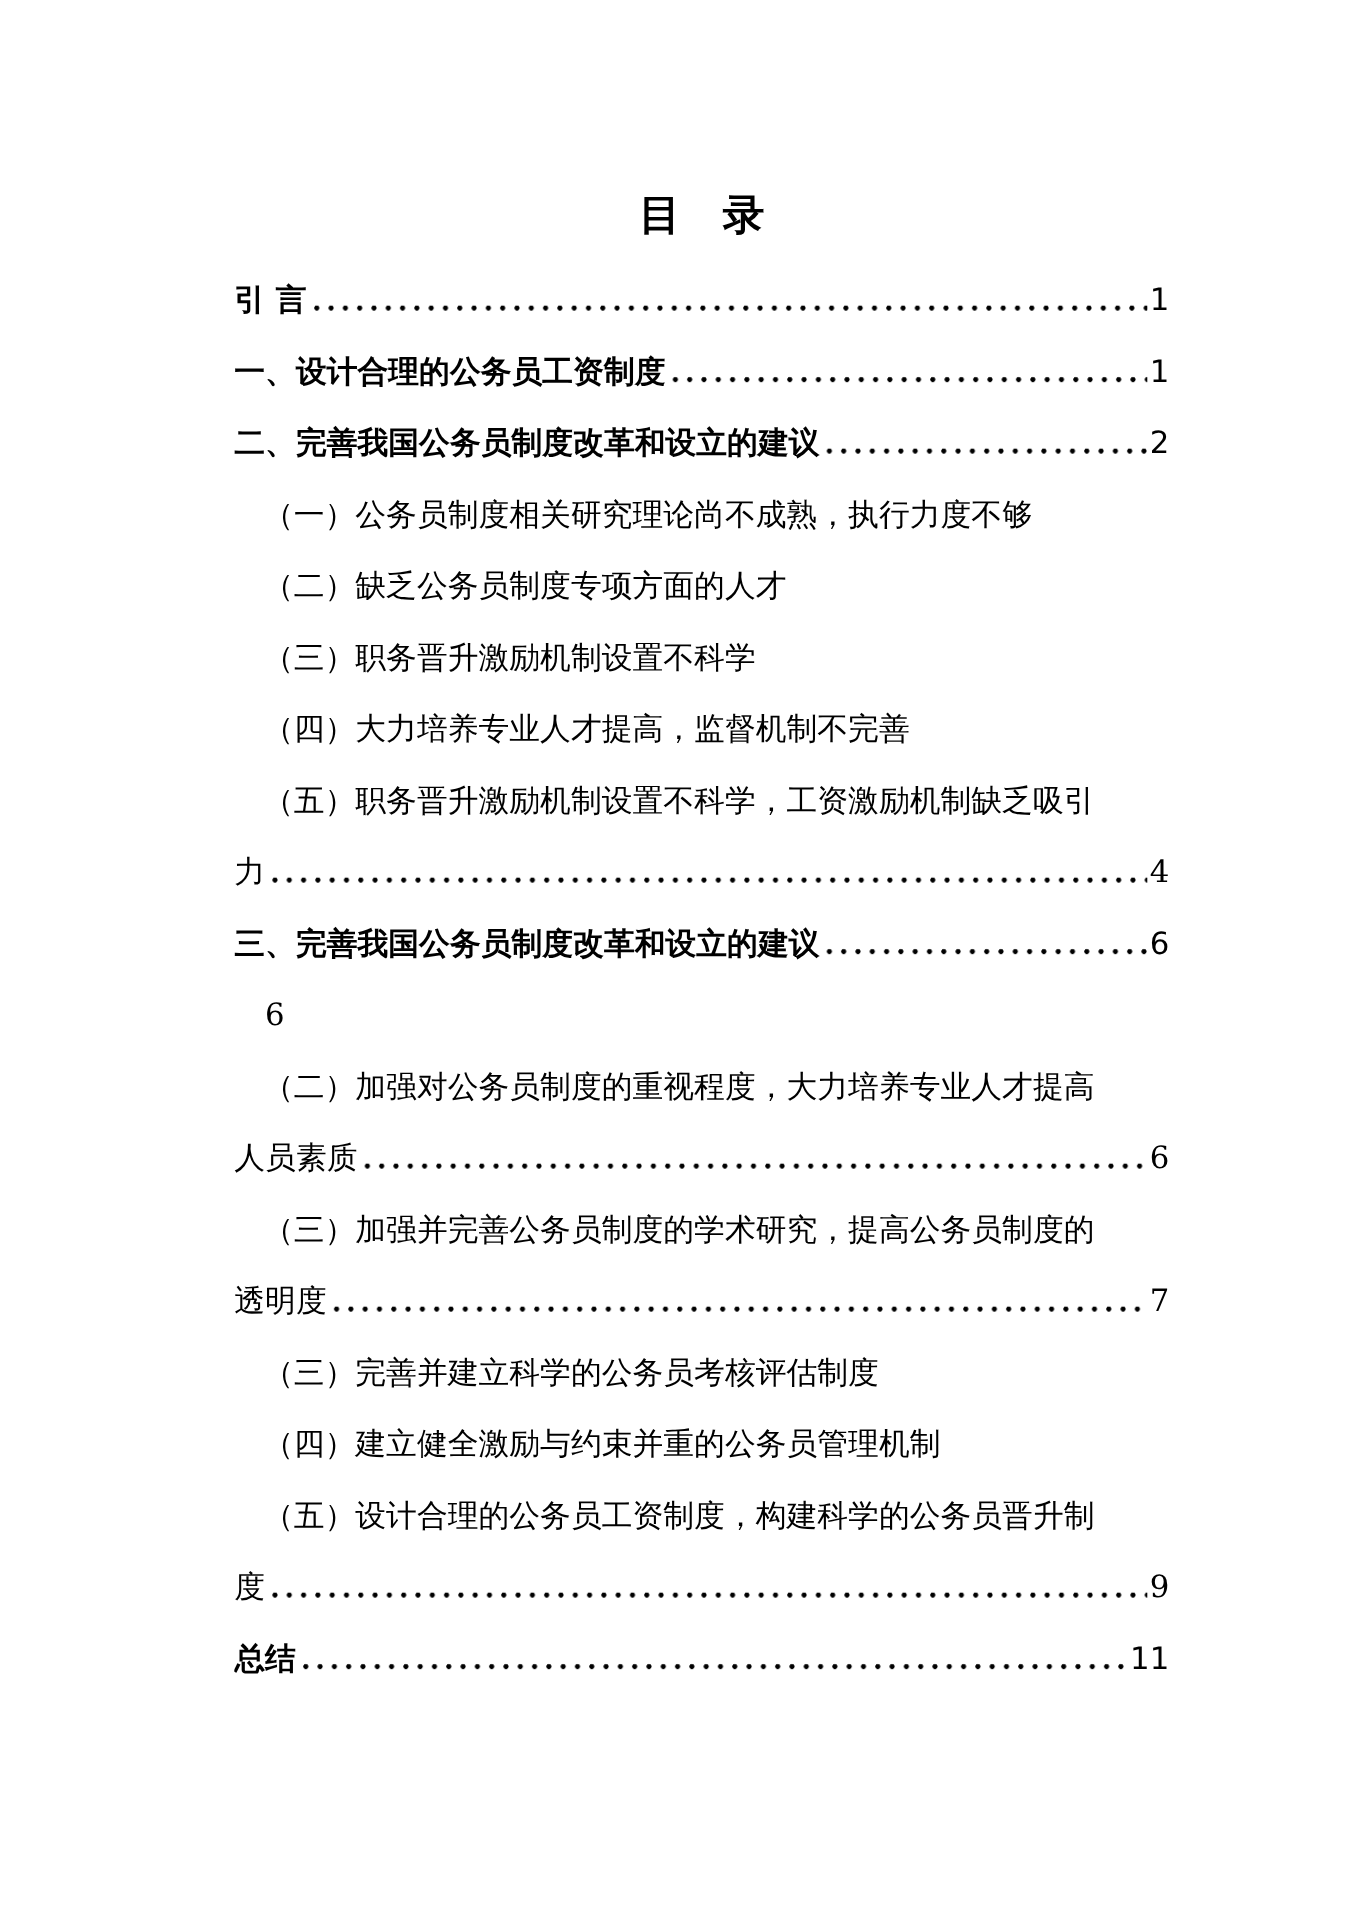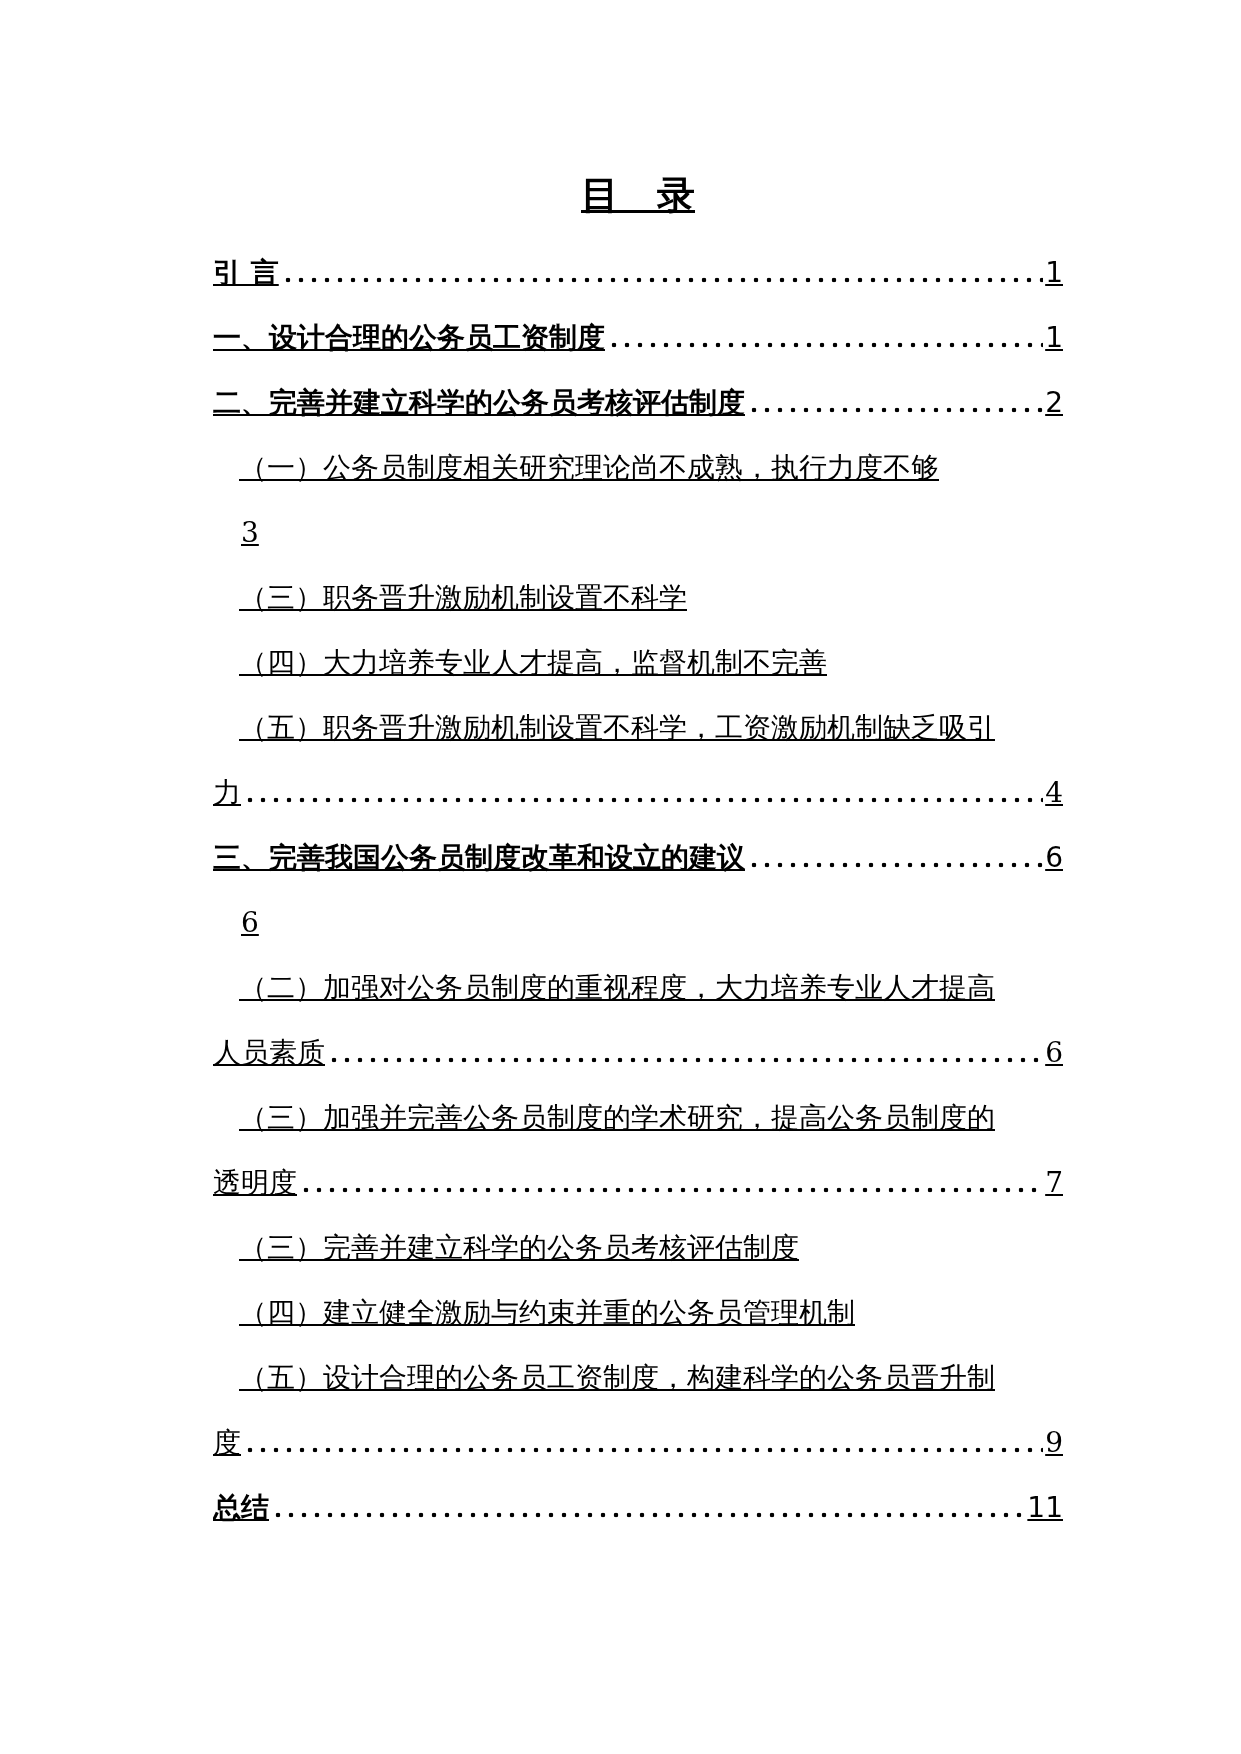--- a/index.html
+++ b/index.html
@@ -13,21 +13,20 @@
     position: relative;
     color: #000000;
     overflow: hidden;
   }
   .doc {
     box-sizing: border-box;
     width: 1241px;
     height: 1512px;
     padding: 170px 178px 0 213px;
     background: #ffffff;
-    text-decoration: underline;
   }
   .toc-title {
     text-align: center;
     font-family: "DejaVu Sans", "Liberation Sans", sans-serif;
     font-weight: bold;
     font-size: 38px;
     line-height: 50px;
     height: 50px;
     margin-bottom: 20px;
     white-space: pre;
@@ -93,32 +92,33 @@
     <span class="pg">1</span>
   </div>
 
   <div class="row h">
     <span class="t">一、设计合理的公务员工资制度</span>
     <span class="leader"></span>
     <span class="pg">1</span>
   </div>
 
   <div class="row h">
-    <span class="t">二、完善并建立科学的公务员考核评估制度</span>
+    <span class="t">二、完善我国公务员制度改革和设立的建议</span>
     <span class="leader"></span>
     <span class="pg">2</span>
   </div>
 
   <div class="row s">
     <span class="t">（一）公务员制度相关研究理论尚不成熟，执行力度不够</span>
     <span class="leader"></span>
     <span class="pg">2</span>
   </div>
 
   <div class="row s">
+    <span class="t">（二）缺乏公务员制度专项方面的人才</span>
     <span class="leader"></span>
     <span class="pg">3</span>
   </div>
 
   <div class="row s">
     <span class="t">（三）职务晋升激励机制设置不科学</span>
     <span class="leader"></span>
     <span class="pg">3</span>
   </div>
 

